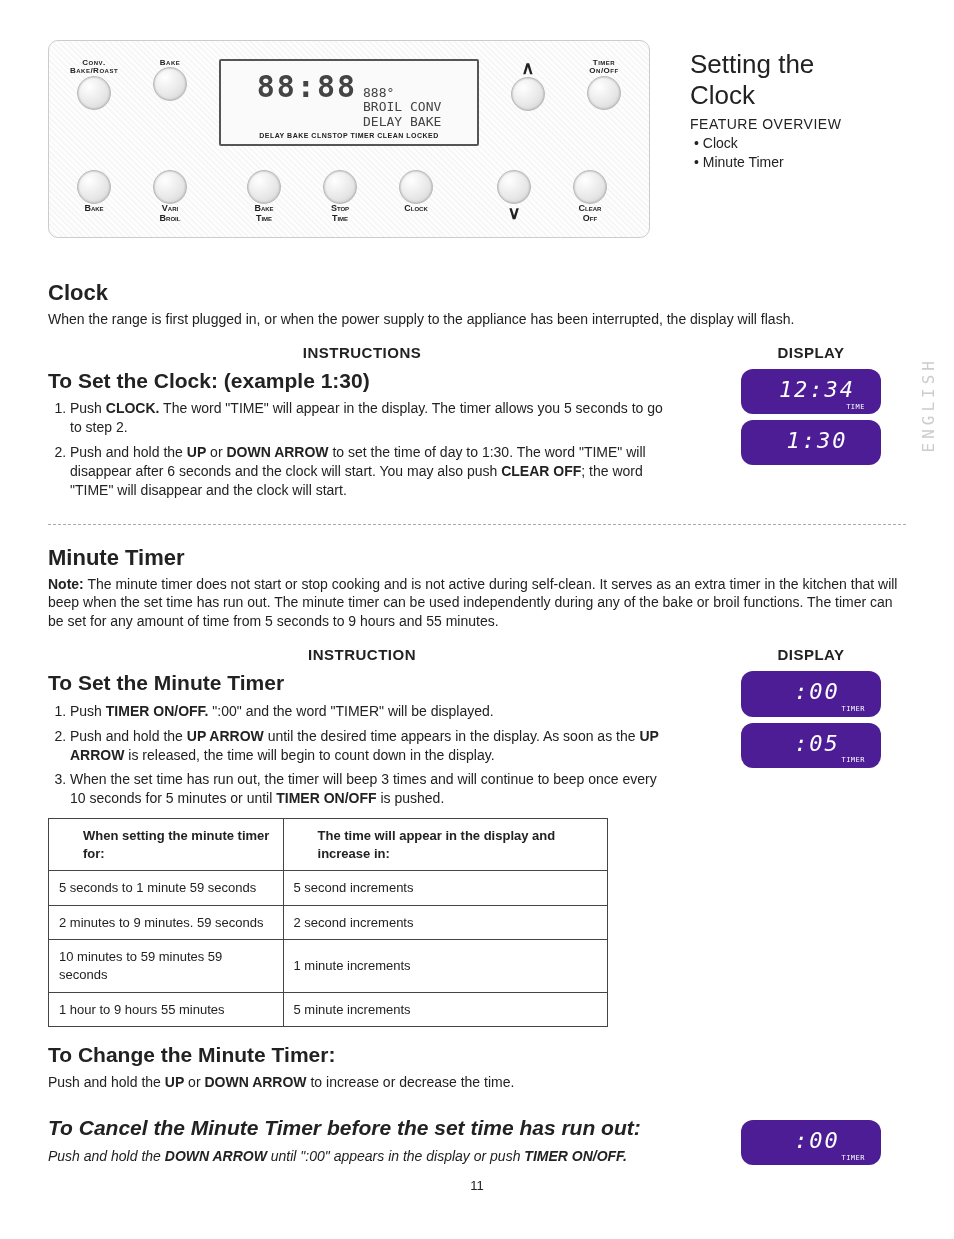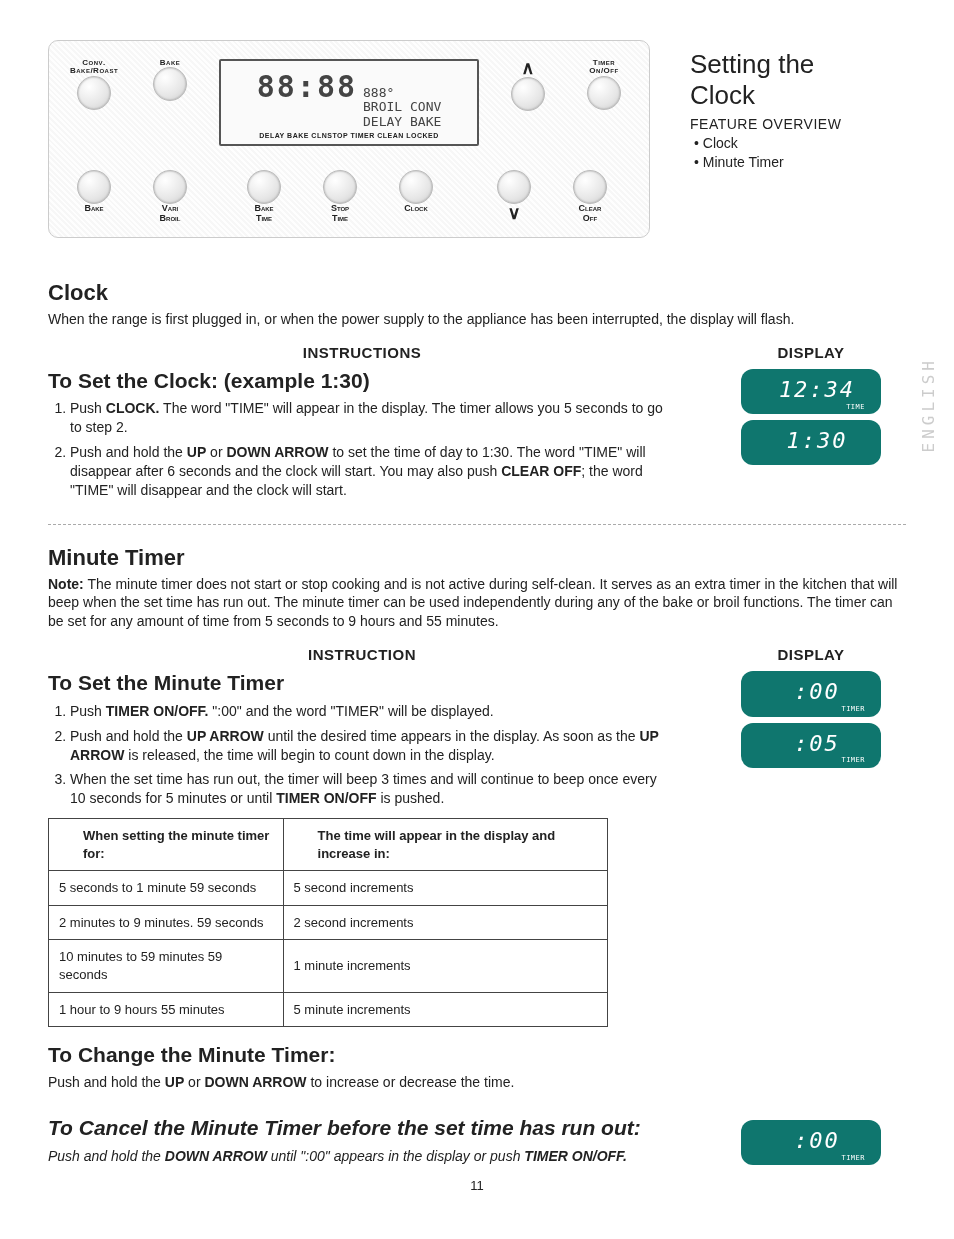--- a/index.html
+++ b/index.html
@@ -26,21 +26,21 @@
   .sidebar li::before { content:"• "; }
   .section-title { font-size:22px; font-weight:bold; margin-top:18px; margin-bottom:2px;}
   .intro { margin-bottom:14px;}
   .two-col { display:flex; gap:40px; }
   .col-left { flex:1; }
   .col-right { width:190px; text-align:center; position:relative;}
   .col-head { text-align:center; font-weight:bold; font-size:15px; letter-spacing:0.5px; margin-bottom:4px;}
   .sub-head { font-weight:bold; font-size:21px; margin-bottom:4px;}
   ol { padding-left:22px; margin-bottom:10px;}
   ol li { margin-bottom:6px;}
-  .disp-box { background:#0f766e; color:#fff; border-radius:12px; padding:6px 10px 2px 22px; margin:6px auto; width:140px; text-align:center; font-family:monospace; position:relative;}
+  .disp-box { background:#4c1d95; color:#fff; border-radius:12px; padding:6px 10px 2px 22px; margin:6px auto; width:140px; text-align:center; font-family:monospace; position:relative;}
   .disp-time { font-style:italic; font-size:22px; letter-spacing:2px;}
   .disp-sub { font-size:7px; text-align:right; margin-top:-2px; padding-right:6px; letter-spacing:0.5px;}
   .english-vert { position:absolute; right:-34px; top:14px; font-size:16px; color:#ccc; letter-spacing:4px; writing-mode:vertical-rl; transform:rotate(180deg); font-family:monospace;}
   hr.dash { border:none; border-top:1px dashed #aaa; margin:14px 0 18px 0;}
   table { border-collapse:collapse; width:560px; margin-top:10px; margin-bottom:14px;}
   th, td { border:1px solid #444; padding:8px 10px; text-align:left; font-size:13px;}
   th { font-weight:bold;padding-left:34px;}
   .bottom-row { display:flex; gap:40px; align-items:flex-start;}
   .page-num { text-align:center; font-size:13px; margin-top:6px;}
   b { font-weight:bold;}

